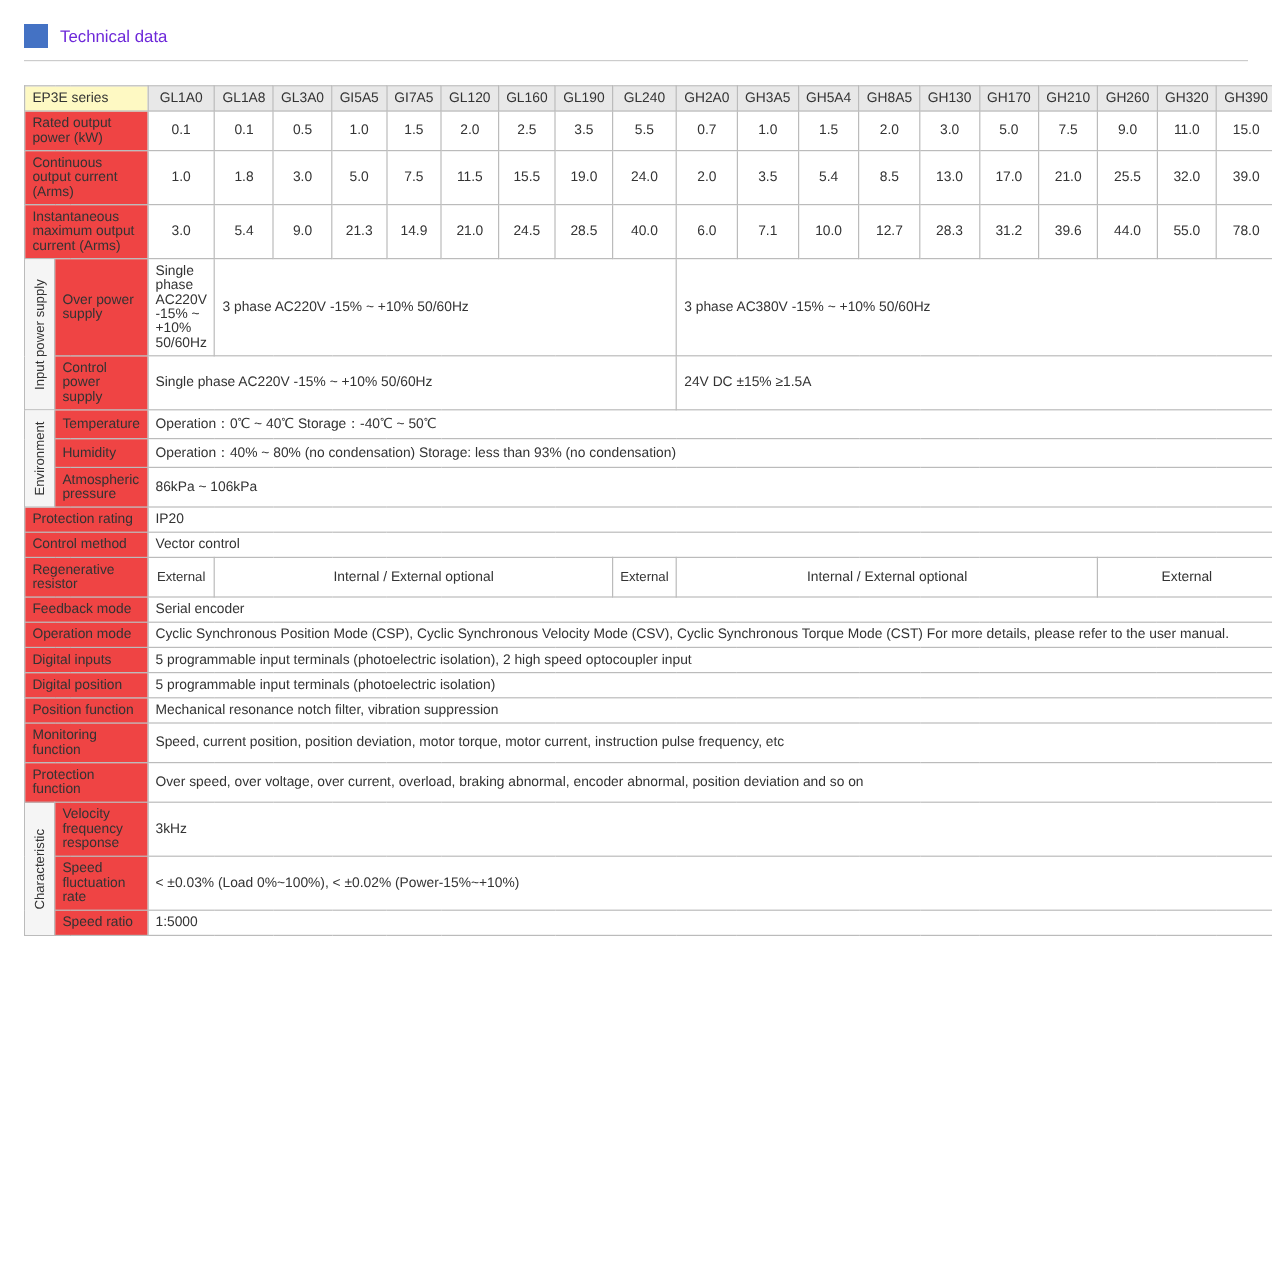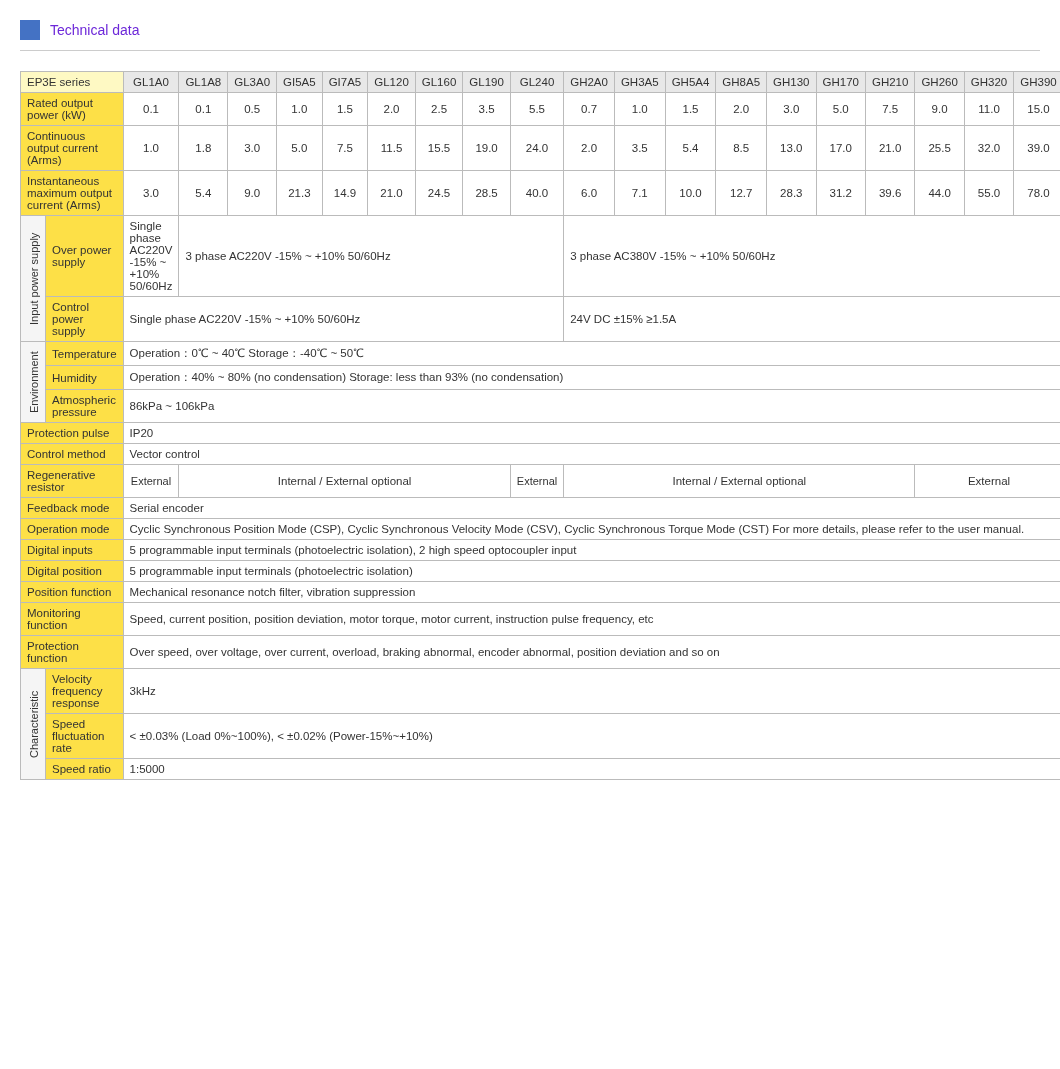--- a/index.html
+++ b/index.html
@@ -42,21 +42,21 @@
     .tech-table th {
       background: #e8e8e8;
       font-weight: normal;
       text-align: center;
     }
     .series-header {
       background: #fef9c3;
       font-weight: normal;
     }
     .row-header {
-      background: #fde047;
+      background: #ef4444;
       font-weight: normal;
     }
     .rotated-cell {
       writing-mode: vertical-rl;
       transform: rotate(180deg);
       text-align: center;
       white-space: nowrap;
       background: #f5f5f5;
       font-size: 11px;
       padding: 6px 3px;
@@ -219,21 +219,21 @@
     <td colspan="2" class="row-header text-cell">Humidity</td>
     <td colspan="19" class="text-cell">Operation：40%  ~ 80%  (no condensation)            Storage:  less than 93% (no condensation)</td>
   </tr>
 
   <tr>
     <td colspan="2" class="row-header text-cell">Atmospheric pressure</td>
     <td colspan="19" class="text-cell">86kPa  ~ 106kPa</td>
   </tr>
 
   <tr>
-    <td colspan="3" class="row-header text-cell">Protection pulse</td>
+    <td colspan="3" class="row-header text-cell">Protection rating</td>
     <td colspan="19" class="text-cell">IP20</td>
   </tr>
 
   <tr>
     <td colspan="3" class="row-header text-cell">Control method</td>
     <td colspan="19" class="text-cell">Vector control</td>
   </tr>
 
   <tr>
     <td colspan="3" class="row-header text-cell">Regenerative resistor</td>

